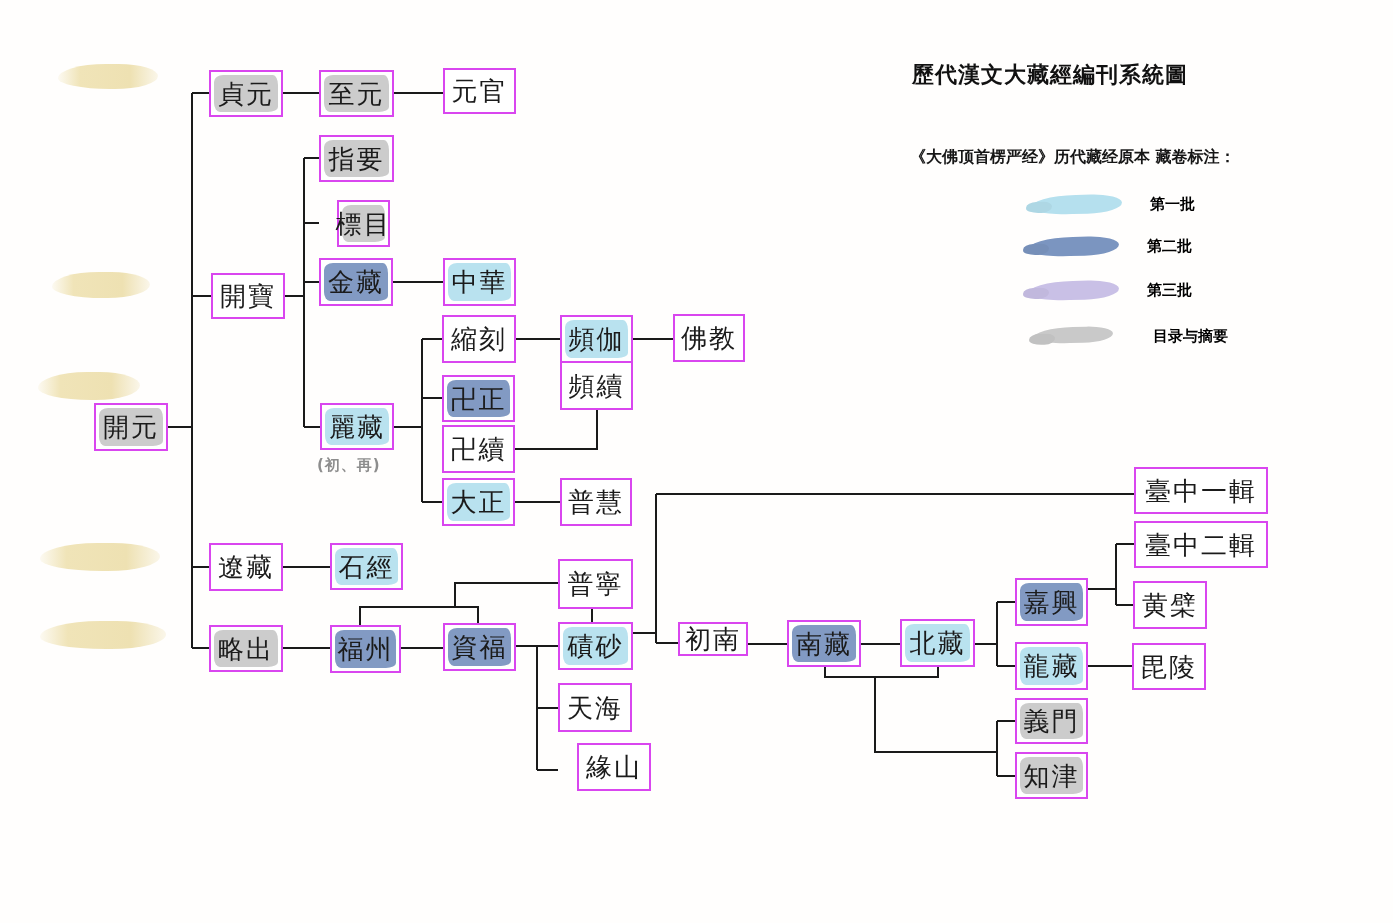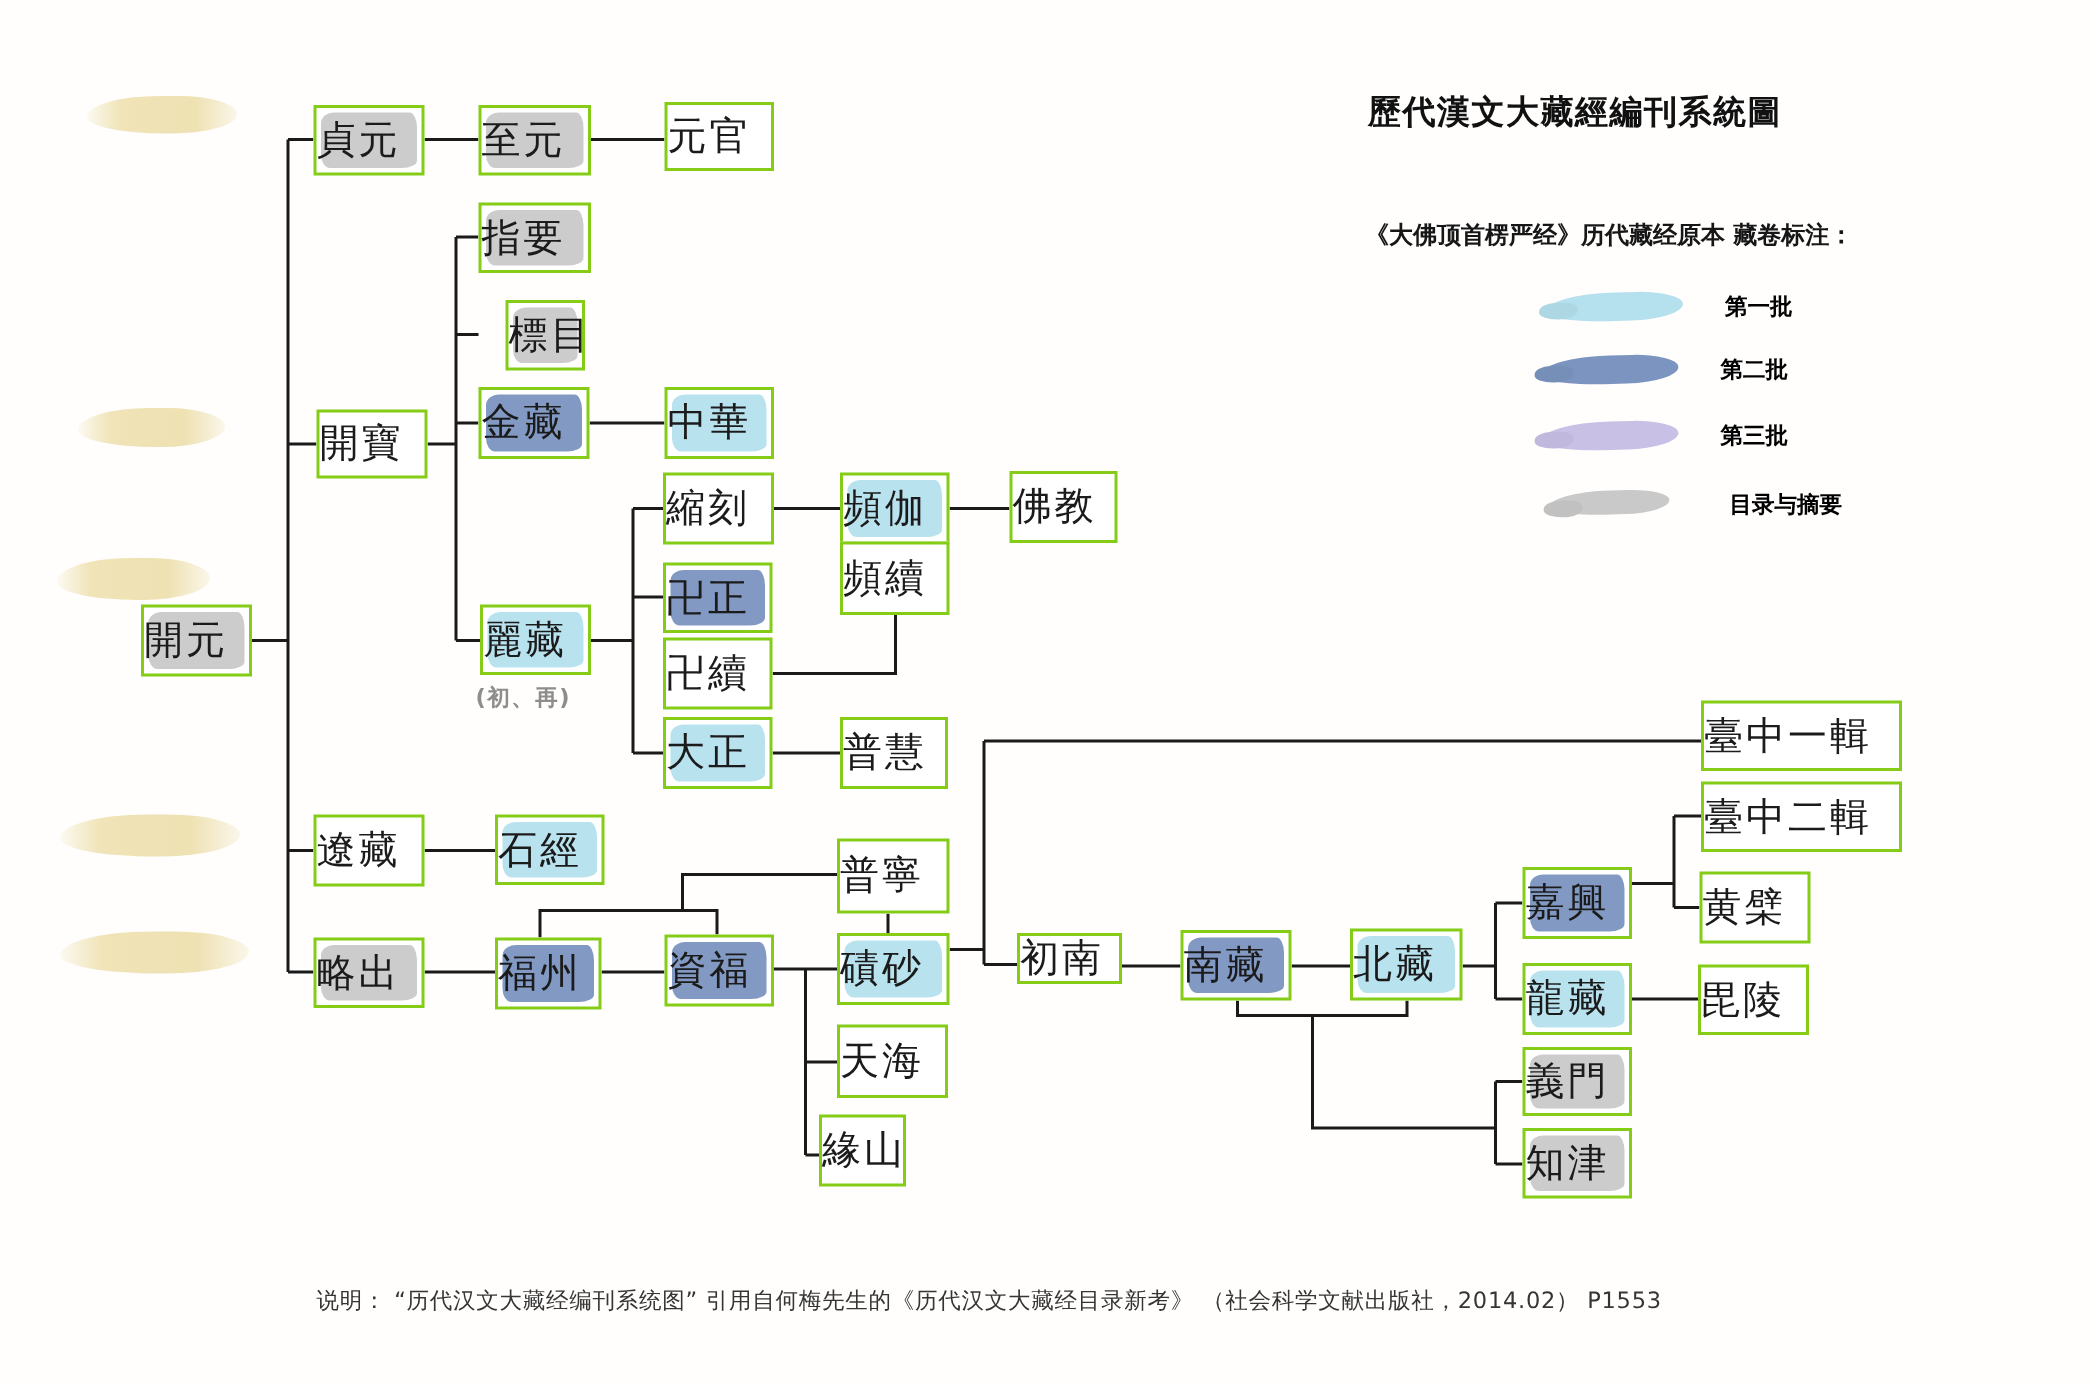--- a/index.html
+++ b/index.html
@@ -5,22 +5,22 @@
   html,body{margin:0;padding:0;background:#fff;}
   .stage{
     position:relative;width:1393px;height:923px;background:#fffefd;overflow:hidden;
     font-family:"DejaVu Sans","Liberation Sans",sans-serif;
   }
   
   #connectors{position:absolute;left:0;top:0;z-index:1;}
   #connectors polyline{fill:none;stroke:#1a1a1a;stroke-width:2;}
   
   .node{
-    position:absolute;box-sizing:border-box;border:2px solid #84cc16;background:#fff;
-    display:flex;align-items:center;justify-content:flex-start;z-index:2;
+    position:absolute;box-sizing:border-box;border:2px solid #d946ef;background:#fff;
+    display:flex;align-items:center;justify-content:center;z-index:2;
   }
   .node .hl{
     position:absolute;left:3px;right:3px;top:3px;bottom:3px;
     border-radius:9px 5px 10px 6px / 7px 10px 5px 9px;opacity:.95;
   }
   .node .lbl{
     position:relative;z-index:1;font-family:"DejaVu Serif","Liberation Serif",serif;
     font-size:26px;line-height:1;color:#1b1b1b;letter-spacing:2px;white-space:nowrap;
   }
   
@@ -216,21 +216,21 @@
       <div class="node" style="left: 558px; top: 559px; width: 75px; height: 50px;">
         <span class="lbl">普寧</span>
       </div>
       <div class="node" style="left: 558px; top: 622px; width: 75px; height: 48px;">
         <div class="hl" style="background: rgb(181, 224, 238);"></div>
         <span class="lbl">磧砂</span>
       </div>
       <div class="node" style="left: 558px; top: 683px; width: 74px; height: 49px;">
         <span class="lbl">天海</span>
       </div>
-      <div class="node" style="left: 546px; top: 743px; width: 58px; height: 48px;">
+      <div class="node" style="left: 577px; top: 743px; width: 74px; height: 48px;">
         <span class="lbl">緣山</span>
       </div>
       <div class="node" style="left: 678px; top: 622px; width: 70px; height: 34px;">
         <span class="lbl">初南</span>
       </div>
       <div class="node" style="left: 787px; top: 620px; width: 74px; height: 47px;">
         <div class="hl" style="background: rgb(123, 149, 192);"></div>
         <span class="lbl">南藏</span>
       </div>
       <div class="node" style="left: 900px; top: 619px; width: 75px; height: 48px;">
@@ -283,15 +283,14 @@
   </div>
   <div class="legend-row" style="left:1033px;top:327px;width:300px;height:22px;">
     <span class="swatch" style="width: 80px; height: 16px; background: rgb(201, 201, 201);"></span>
     <span class="legend-label">目录与摘要</span>
   </div>
   <div class="legend-row" style="left:1027px;top:281px;width:300px;height:22px;">
     <span class="swatch" style="background: rgb(201, 192, 230);"></span>
     <span class="legend-label">第三批</span>
   </div>
 
-  <div class="caption">说明： “历代汉文大藏经编刊系统图” 引用自何梅先生的《历代汉文大藏经目录新考》 （社会科学文献出版社，2014.02） P1553</div>
 
 </div>
 
 </body></html>

